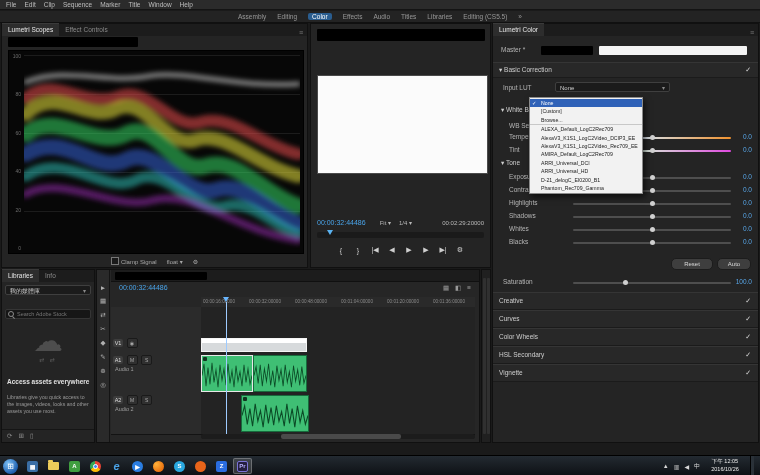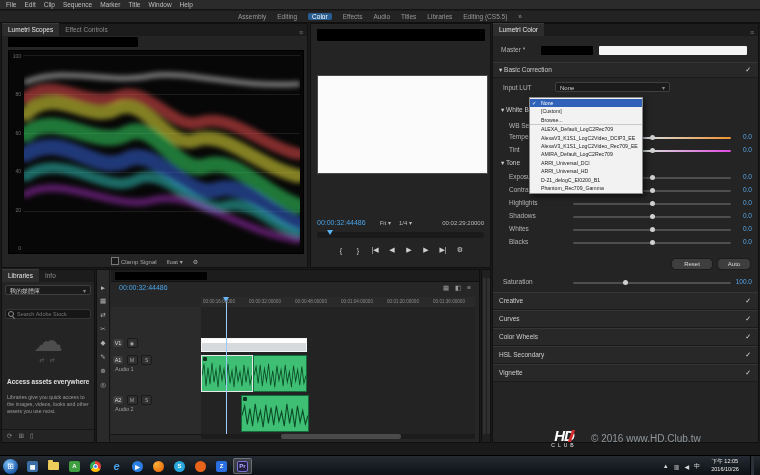--- a/index.html
+++ b/index.html
@@ -477,28 +477,20 @@
     <div class="tscroll">
         <span class="tthumb"></span>
       </div>
   </div>
 
   <div class="panel" style="left:481px;top:269px;width:10px;height:174px;background:#202020;">
     <span class="meter" style="left:1px;"></span>
     <span class="meter" style="left:5px;"></span>
   </div>
 
-  <div class="wm">
-    <div class="wm-logo">
-      <div class="wm-hd">HD</div>
-      <div class="wm-slash"></div>
-      <div class="wm-club">CLUB</div>
-    </div>
-    <div class="wm-text">© 2016  www.HD.Club.tw</div>
-  </div>
 
   <div class="taskbar">
     <div class="orb">⊞</div>
     <div class="tbi">
         <span class="ic-sq" style="background:#3a6ea5;">▦</span>
       </div>
     <div class="tbi">
         <span class="ic-folder"></span>
       </div>
     <div class="tbi">

